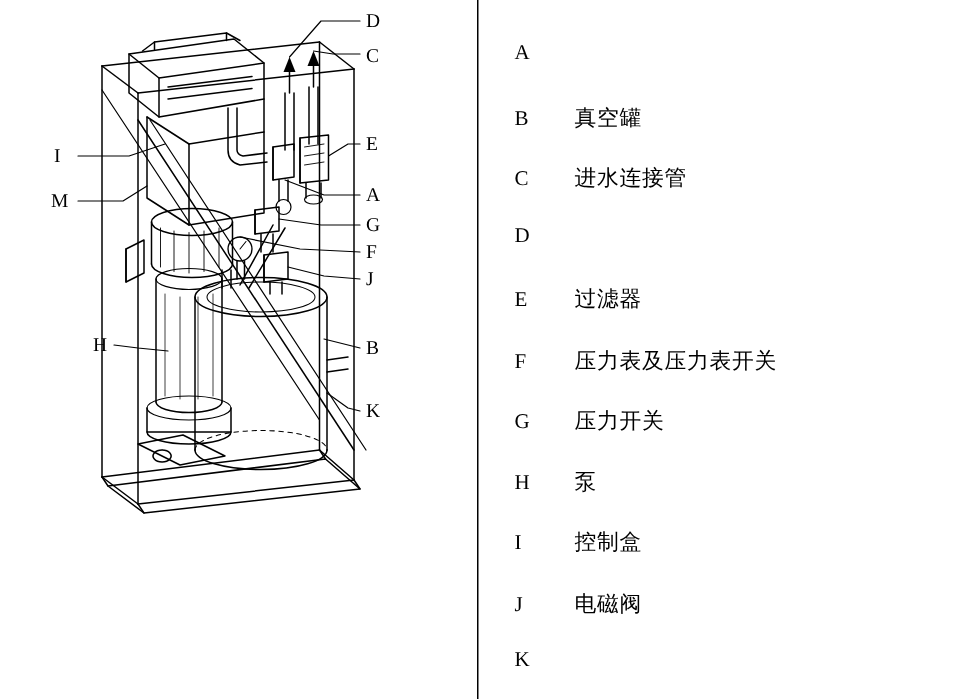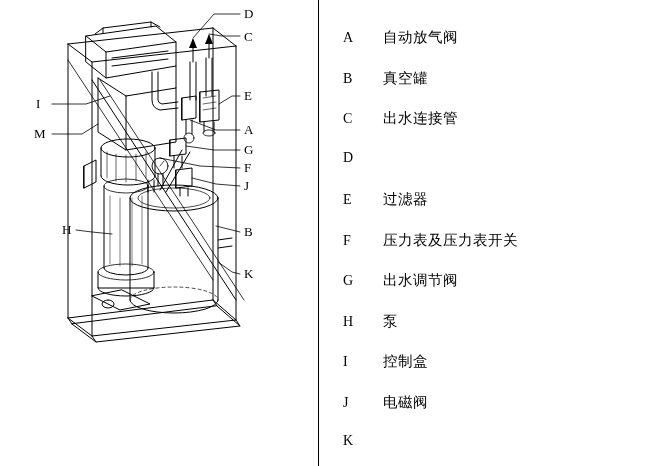--- a/index.html
+++ b/index.html
@@ -244,50 +244,49 @@
     <div class="callout" style="left:62px; top:222px;">H</div>
   </div>
 
   <div class="legend-divider"></div>
 
   <div class="legend-panel">
     <div class="legend-list">
 
       <div class="legend-item">
         <div class="legend-key">A</div>
-        <div class="legend-label">自动放气阀</div>
       </div>
 
       <div class="legend-item">
         <div class="legend-key">B</div>
         <div class="legend-label">真空罐</div>
       </div>
 
       <div class="legend-item">
         <div class="legend-key">C</div>
-        <div class="legend-label">出水连接管</div>
+        <div class="legend-label">进水连接管</div>
       </div>
 
       <div class="legend-item">
         <div class="legend-key">D</div>
       </div>
 
       <div class="legend-item">
         <div class="legend-key">E</div>
         <div class="legend-label">过滤器</div>
       </div>
 
       <div class="legend-item">
         <div class="legend-key">F</div>
         <div class="legend-label">压力表及压力表开关</div>
       </div>
 
       <div class="legend-item">
         <div class="legend-key">G</div>
-        <div class="legend-label">出水调节阀</div>
+        <div class="legend-label">压力开关</div>
       </div>
 
       <div class="legend-item">
         <div class="legend-key">H</div>
         <div class="legend-label">泵</div>
       </div>
 
       <div class="legend-item">
         <div class="legend-key">I</div>
         <div class="legend-label">控制盒</div>

